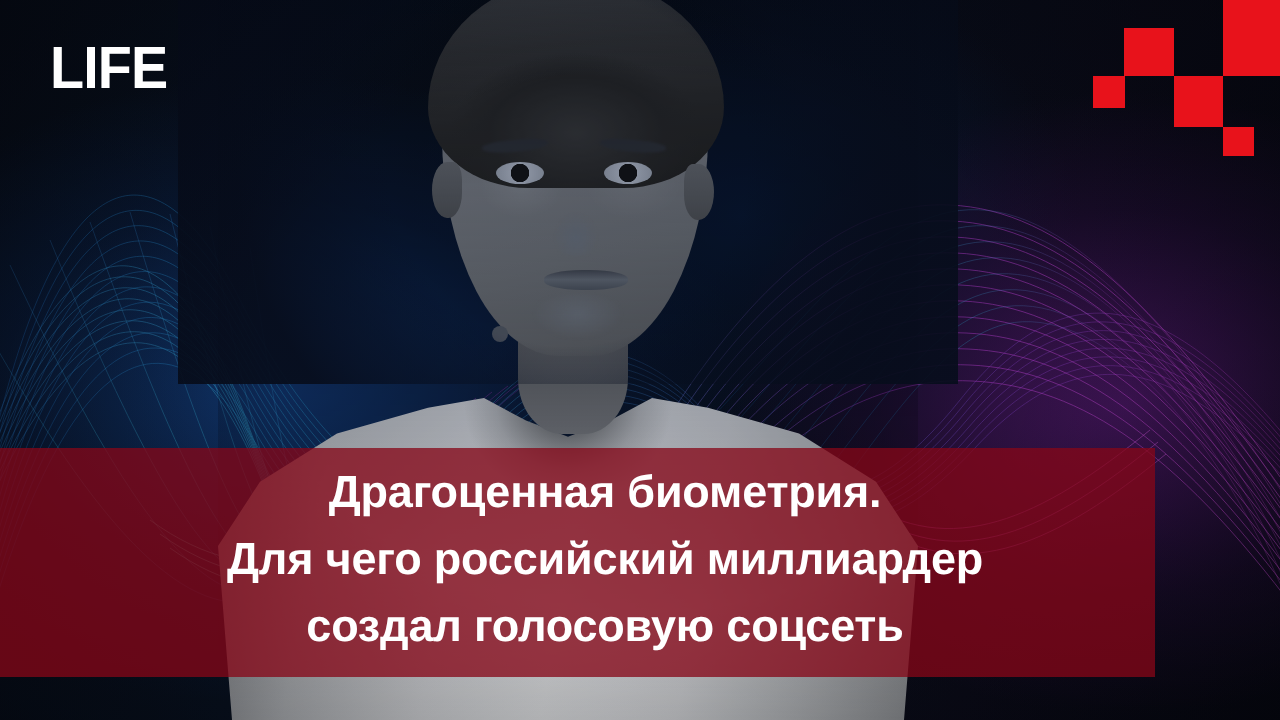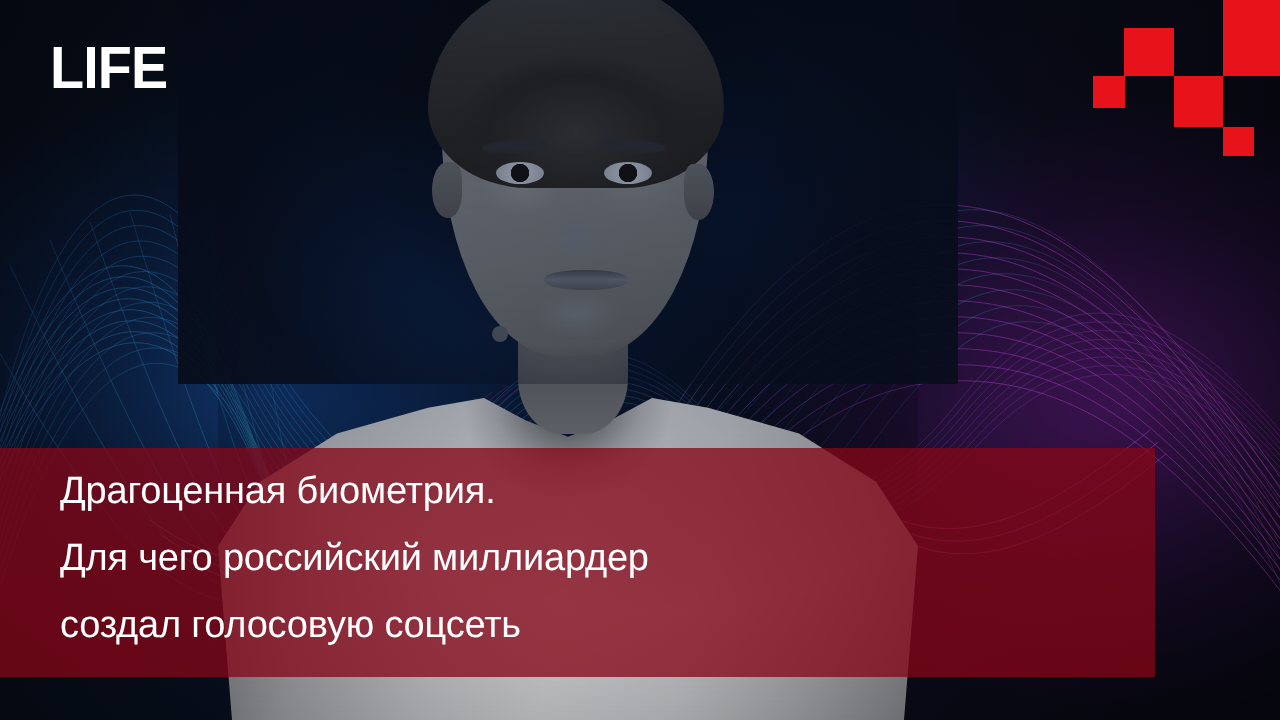--- a/index.html
+++ b/index.html
@@ -4,20 +4,21 @@
 <style>
   * { margin:0; padding:0; box-sizing:border-box; }
   html,body { width:1280px; height:720px; overflow:hidden; background:#05090f; }
 
   .stage{
     position:relative;
     width:1280px; height:720px;
     font-family:"Liberation Sans","DejaVu Sans",sans-serif;
     overflow:hidden;
     background:#6d28d9;
+    text-align:center;
   }
 
   
   .bg-base{
     position:absolute; inset:0;
     background:
       radial-gradient(ellipse 620px 420px at 22% 54%, rgba(17,55,112,.95) 0%, rgba(10,32,70,.55) 45%, rgba(6,14,30,0) 75%),
       radial-gradient(ellipse 520px 400px at 88% 56%, rgba(72,22,96,.9) 0%, rgba(40,14,60,.5) 48%, rgba(6,12,26,0) 78%),
       radial-gradient(ellipse 460px 360px at 58% 30%, rgba(9,30,64,.75) 0%, rgba(6,15,32,0) 72%),
       linear-gradient(105deg,#070c16 0%,#08111f 28%,#070d19 55%,#0a0a16 78%,#07070f 100%);
@@ -111,22 +112,22 @@
   
   .band{
     position:absolute;
     left:0; top:448px; width:1155px; height:229px;
     background:rgba(134,6,24,.76);
   }
   .headline{
     position:absolute;
     left:60px; top:458px; width:1090px;
     color:#ffffff;
-    font-size:38px;
-    font-weight:400;
+    font-size:45px;
+    font-weight:700;
     line-height:67px;
     letter-spacing:-.2px;
     white-space:pre-line;
     text-rendering:geometricPrecision;
   }
 </style>
 </head>
 <body>
 
 <div class="stage">

